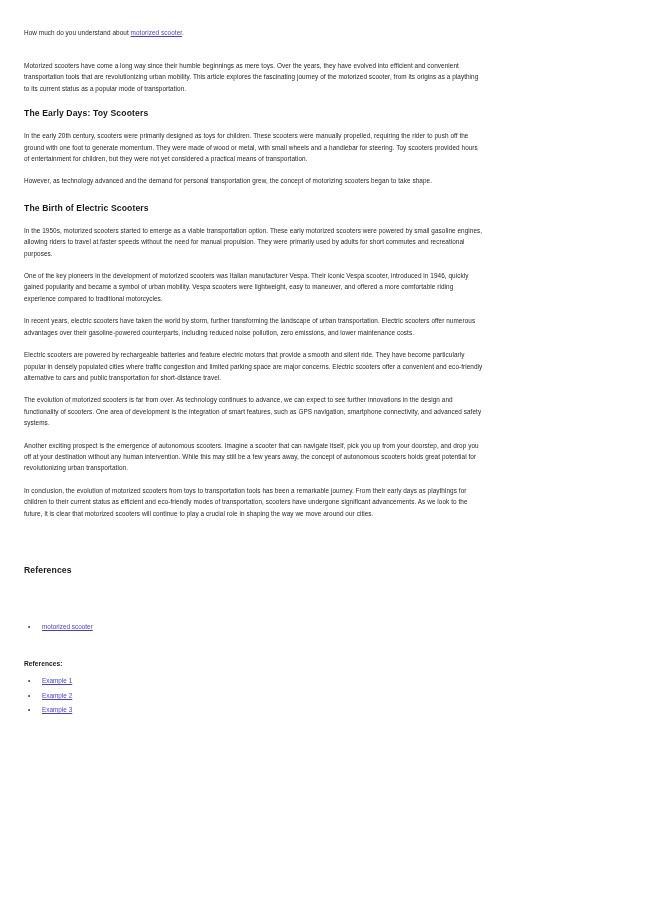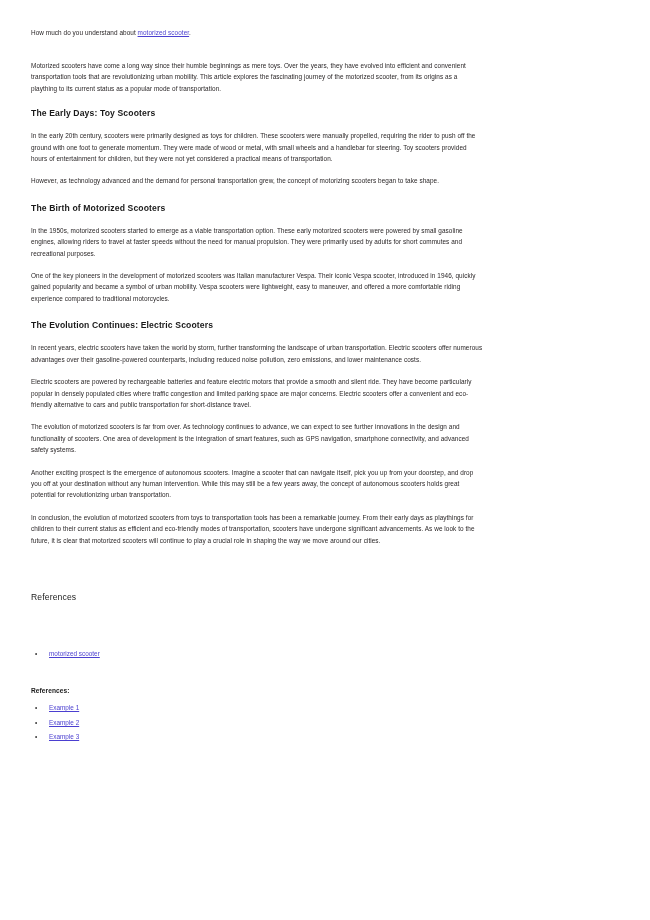--- a/index.html
+++ b/index.html
@@ -14,21 +14,21 @@
     font-family: "Liberation Sans", sans-serif;
     color: #231f20;
     -webkit-font-smoothing: antialiased;
   }
   .page {
     position: relative;
     width: 514px;
     height: 920px;
     background: #ffffff;
     box-sizing: border-box;
-    padding: 27px 30px 0 31px;
+    padding: 27px 30px 0 24px;
   }
   .lede {
     font-size: 6.4px;
     line-height: 11px;
     margin: 0 0 22px 0;
     letter-spacing: 0.01em;
   }
   p.body-text {
     font-size: 6.4px;
     line-height: 11.4px;
@@ -41,21 +41,21 @@
     font-weight: bold;
     margin: 16px 0 12px 0;
     letter-spacing: 0.015em;
     color: #1a1a1a;
   }
   h2.section-heading.first {
     margin-top: 14px;
   }
   h2.references-heading {
     font-size: 8.6px;
-    font-weight: normal;
+    font-weight: bold;
     margin: 0 0 0 0;
     letter-spacing: 0.015em;
     color: #1a1a1a;
   }
   h3.references-sub {
     font-size: 6.6px;
     font-weight: bold;
     margin: 0 0 9px 0;
     letter-spacing: 0.01em;
     color: #1a1a1a;
@@ -95,25 +95,24 @@
 <div class="page">
 
   <p class="lede"><span>How much do you understand about </span><a class="doc-link" href="#">motorized scooter</a><span>.</span></p>
 
   <p class="body-text">Motorized scooters have come a long way since their humble beginnings as mere toys. Over the years, they have evolved into efficient and convenient transportation tools that are revolutionizing urban mobility. This article explores the fascinating journey of the motorized scooter, from its origins as a plaything to its current status as a popular mode of transportation.</p>
 
   <h2 class="section-heading first">The Early Days: Toy Scooters</h2>
   <p class="body-text">In the early 20th century, scooters were primarily designed as toys for children. These scooters were manually propelled, requiring the rider to push off the ground with one foot to generate momentum. They were made of wood or metal, with small wheels and a handlebar for steering. Toy scooters provided hours of entertainment for children, but they were not yet considered a practical means of transportation.</p>
   <p class="body-text">However, as technology advanced and the demand for personal transportation grew, the concept of motorizing scooters began to take shape.</p>
 
-  <h2 class="section-heading">The Birth of Motorized Scooters</h2>
+  <h2 class="section-heading">The Birth of Electric Scooters</h2>
   <p class="body-text">In the 1950s, motorized scooters started to emerge as a viable transportation option. These early motorized scooters were powered by small gasoline engines, allowing riders to travel at faster speeds without the need for manual propulsion. They were primarily used by adults for short commutes and recreational purposes.</p>
   <p class="body-text">One of the key pioneers in the development of motorized scooters was Italian manufacturer Vespa. Their iconic Vespa scooter, introduced in 1946, quickly gained popularity and became a symbol of urban mobility. Vespa scooters were lightweight, easy to maneuver, and offered a more comfortable riding experience compared to traditional motorcycles.</p>
 
-  <h2 class="section-heading">The Evolution Continues: Electric Scooters</h2>
   <p class="body-text">In recent years, electric scooters have taken the world by storm, further transforming the landscape of urban transportation. Electric scooters offer numerous advantages over their gasoline-powered counterparts, including reduced noise pollution, zero emissions, and lower maintenance costs.</p>
   <p class="body-text">Electric scooters are powered by rechargeable batteries and feature electric motors that provide a smooth and silent ride. They have become particularly popular in densely populated cities where traffic congestion and limited parking space are major concerns. Electric scooters offer a convenient and eco-friendly alternative to cars and public transportation for short-distance travel.</p>
 
   <p class="body-text">The evolution of motorized scooters is far from over. As technology continues to advance, we can expect to see further innovations in the design and functionality of scooters. One area of development is the integration of smart features, such as GPS navigation, smartphone connectivity, and advanced safety systems.</p>
   <p class="body-text">Another exciting prospect is the emergence of autonomous scooters. Imagine a scooter that can navigate itself, pick you up from your doorstep, and drop you off at your destination without any human intervention. While this may still be a few years away, the concept of autonomous scooters holds great potential for revolutionizing urban transportation.</p>
   <p class="body-text">In conclusion, the evolution of motorized scooters from toys to transportation tools has been a remarkable journey. From their early days as playthings for children to their current status as efficient and eco-friendly modes of transportation, scooters have undergone significant advancements. As we look to the future, it is clear that motorized scooters will continue to play a crucial role in shaping the way we move around our cities.</p>
 
   <div class="block-references">
     <h2 class="references-heading">References</h2>
     <div class="spacer-references"></div>

